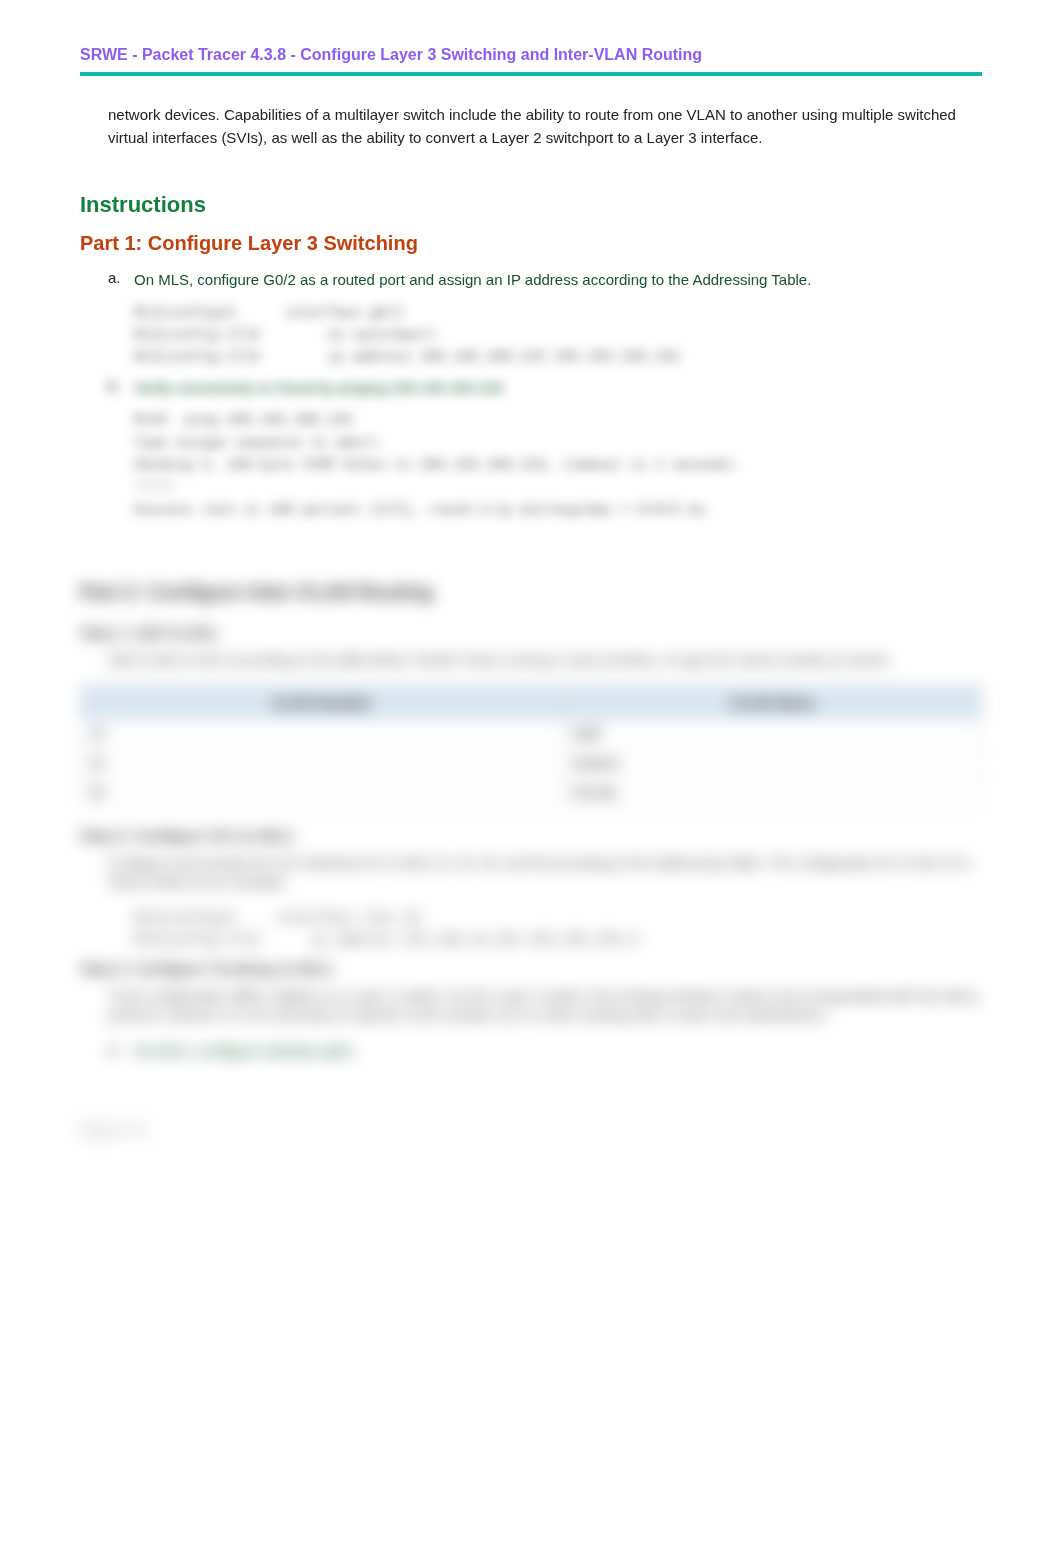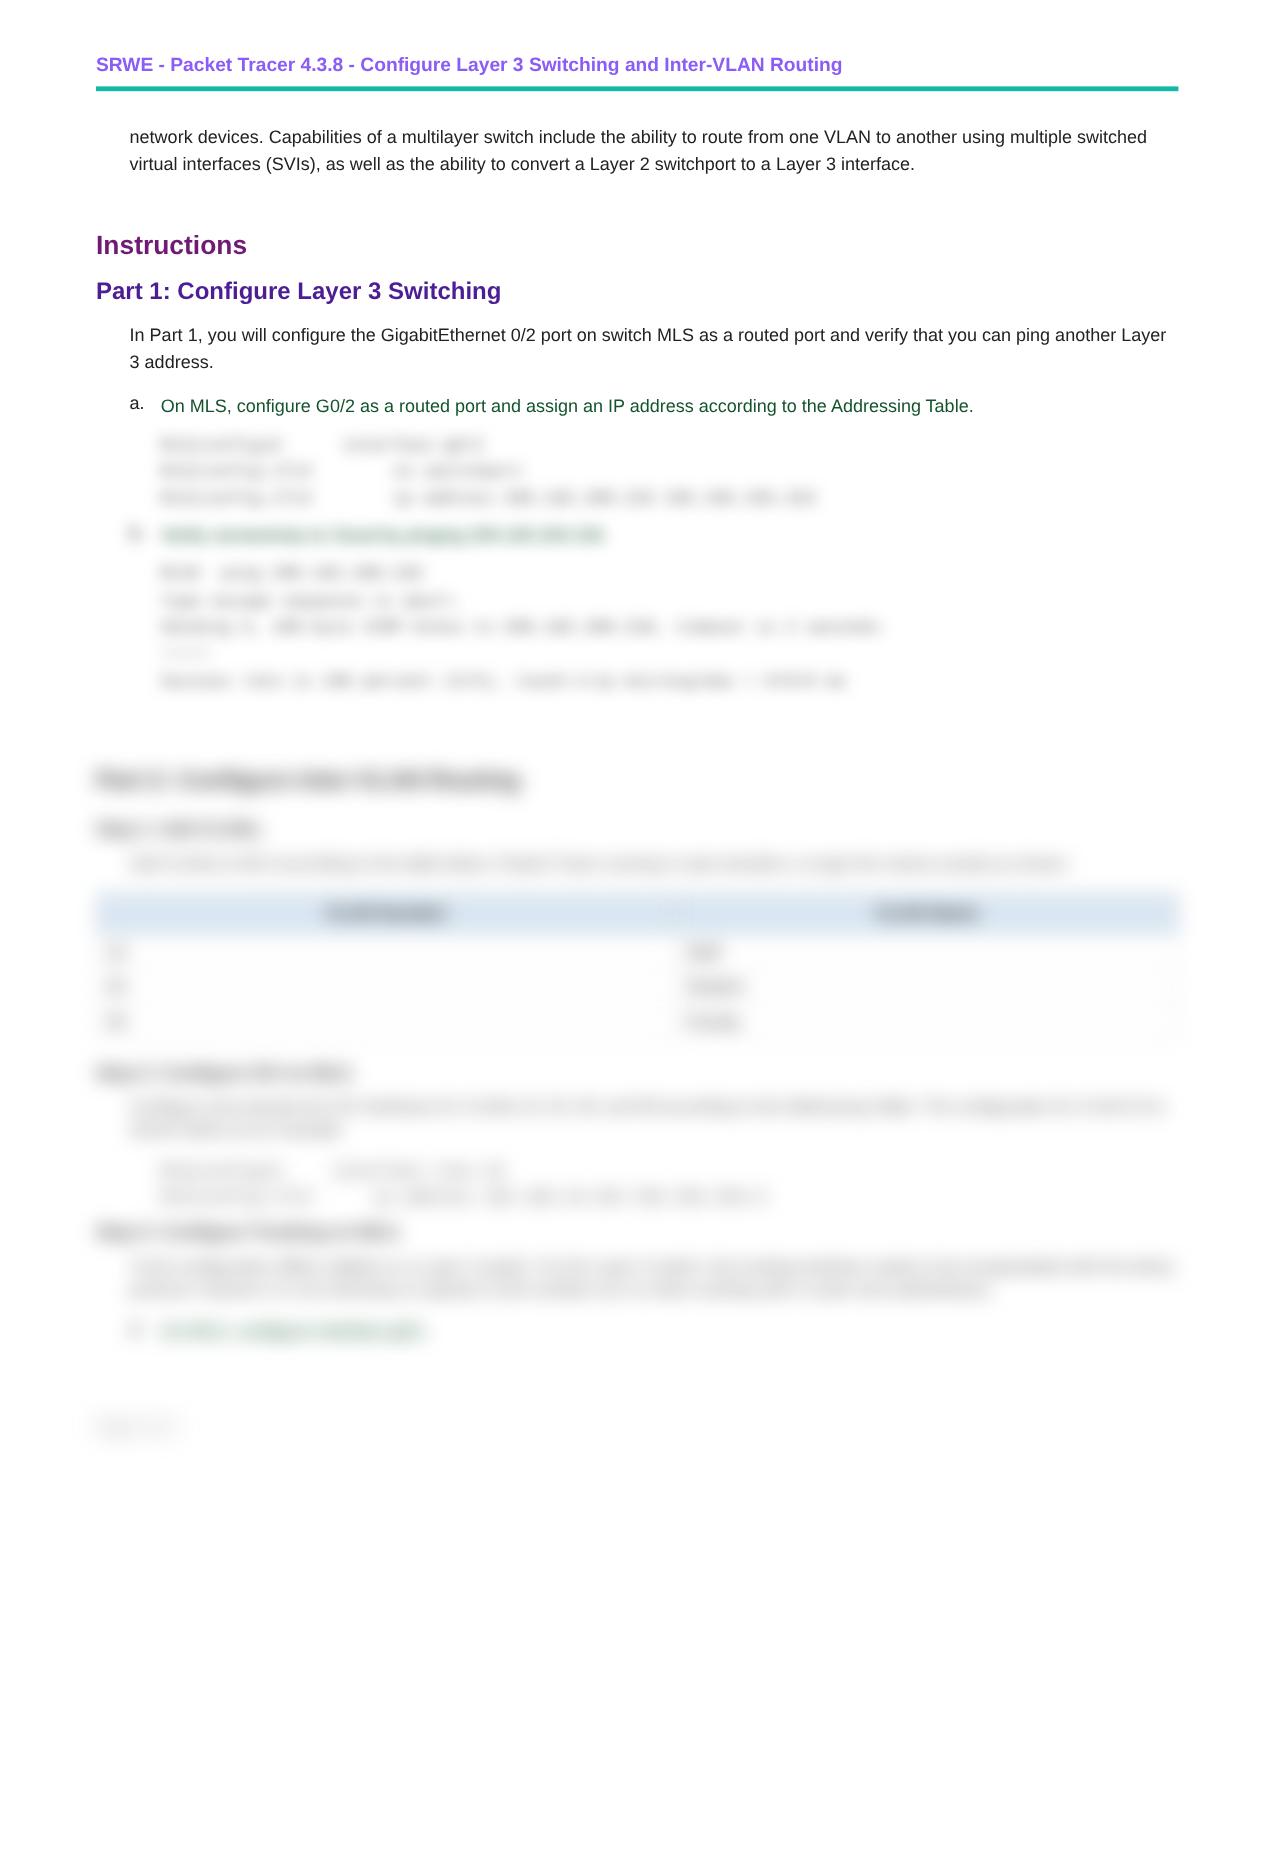--- a/index.html
+++ b/index.html
@@ -29,28 +29,28 @@
     .intro-text {
       font-size: 15px;
       line-height: 1.5;
       color: #222;
       margin-left: 28px;
       margin-bottom: 12px;
     }
     h2.instructions {
       font-size: 22px;
       font-weight: bold;
-      color: #701a75;
+      color: #15803d;
       margin-bottom: 14px;
       margin-top: 43px;
     }
     h2.part-heading {
       font-size: 20px;
       font-weight: bold;
-      color: #4c1d95;
+      color: #c2410c;
       margin-bottom: 14px;
     }
     .part-body {
       font-size: 15px;
       line-height: 1.5;
       color: #222;
       margin-left: 28px;
       margin-bottom: 14px;
     }
     .step-list {
@@ -144,21 +144,20 @@
 
 <div class="page">
   <div class="header-title">SRWE - Packet Tracer 4.3.8 - Configure Layer 3 Switching and Inter-VLAN Routing</div>
 
   <div class="intro-text">network devices. Capabilities of a multilayer switch include the ability to route from one VLAN to another using multiple switched virtual interfaces (SVIs), as well as the ability to convert a Layer 2 switchport to a Layer 3 interface.</div>
 
   <h2 class="instructions">Instructions</h2>
 
   <h2 class="part-heading">Part 1: Configure Layer 3 Switching</h2>
 
-  <div class="part-body">In Part 1, you will configure the GigabitEthernet 0/2 port on switch MLS as a routed port and verify that you can ping another Layer 3 address.</div>
 
   <ol class="step-list">
     <li class="step-item">
       <span class="step-letter">a.</span>
       <span class="step-text">On MLS, configure G0/2 as a routed port and assign an IP address according to the Addressing Table.</span>
     </li>
   </ol>
 
   <div class="code-block blurred">
     <div class="code-line">MLS(config)#      interface g0/2</div>

